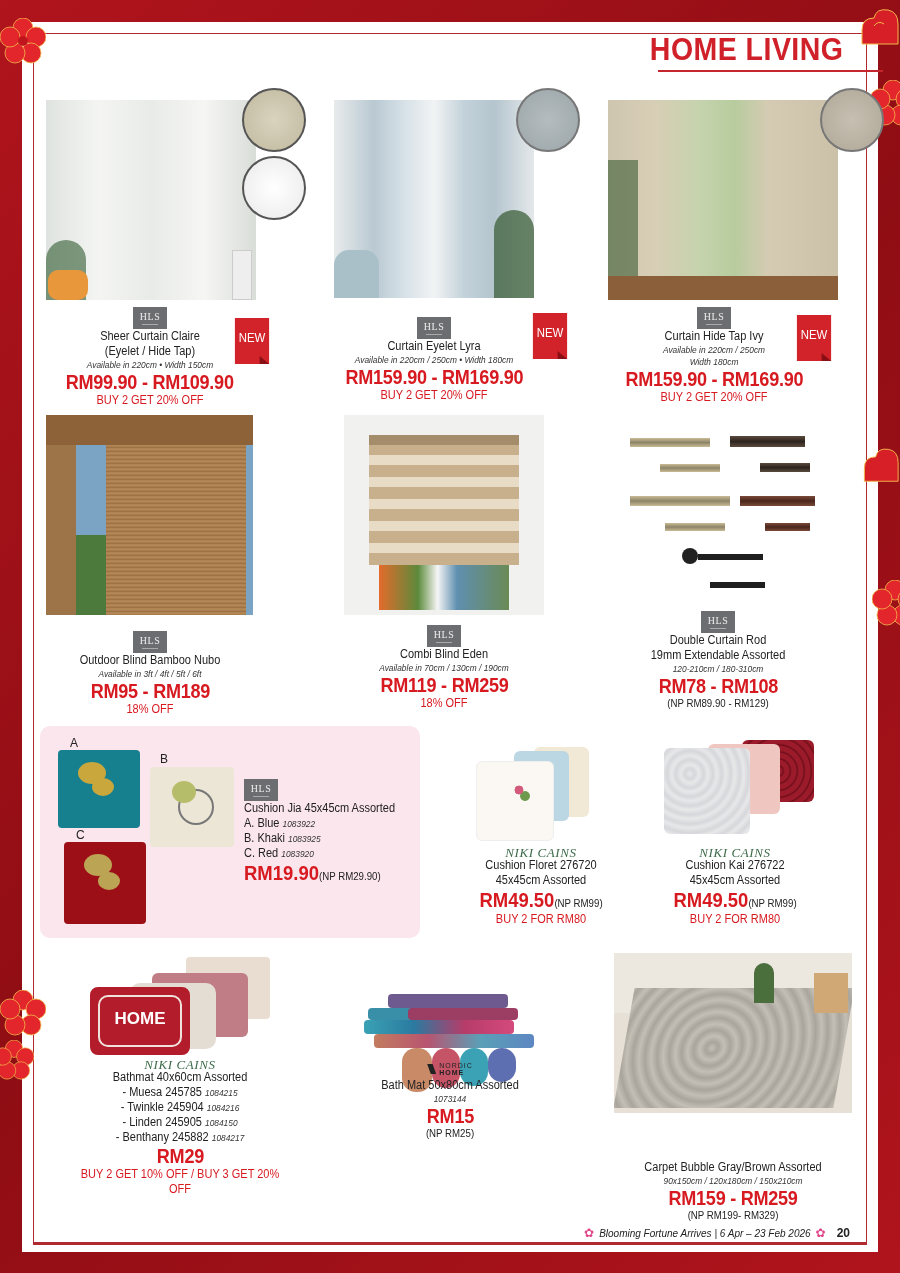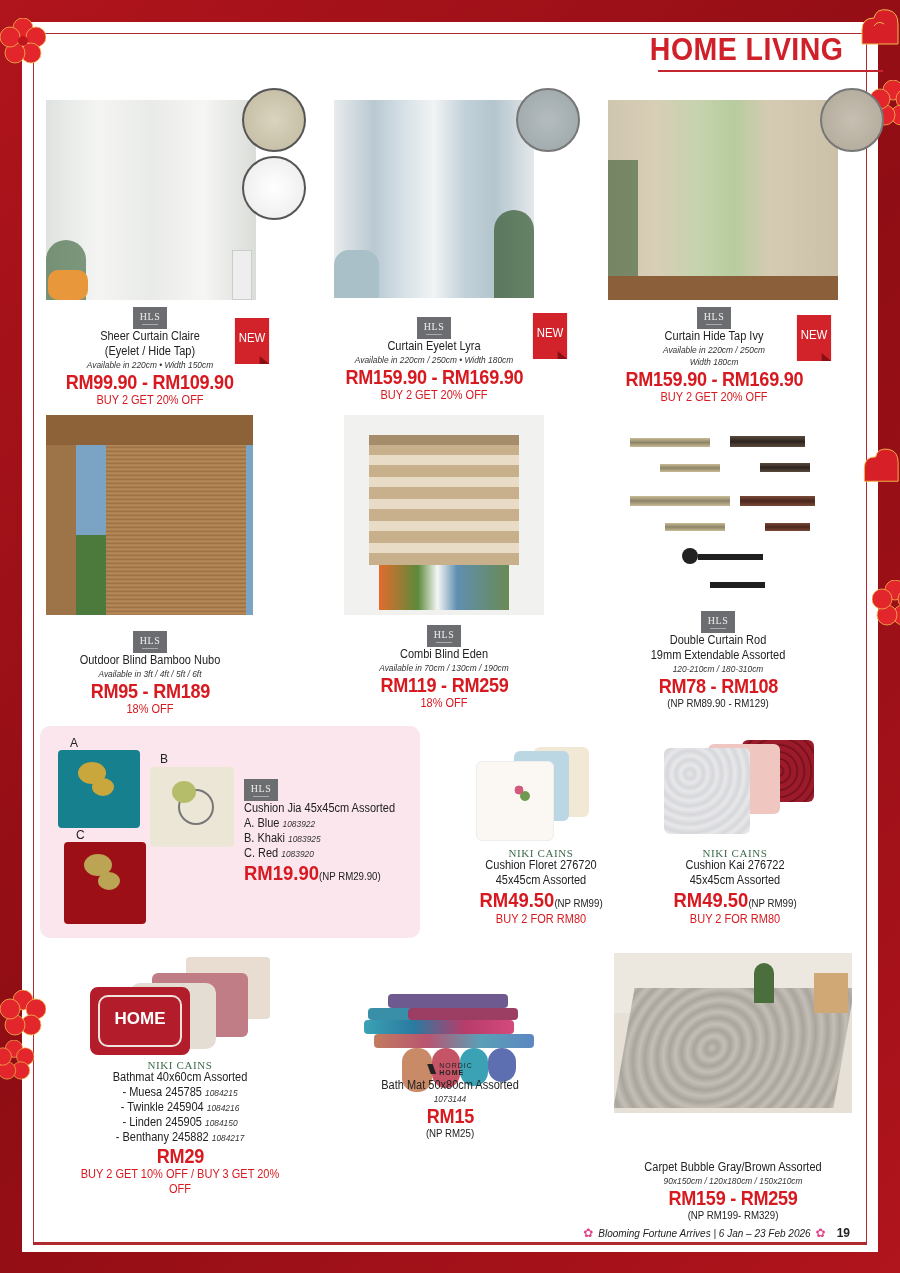--- a/index.html
+++ b/index.html
@@ -44,21 +44,21 @@
   .promo { font-size: 12.5px; color: #d71920; line-height: 15px; transform: scaleX(0.88); display: block; }
   .np-block { display: block; font-size: 11px; color: #222; line-height: 13px; transform: scaleX(0.88); }
   .hls {
     display: inline-block; width: 34px; height: 22px; background: #6b6d70;
     color: #eee; font-family: "Liberation Serif", serif; font-size: 10px; line-height: 20px; text-align: center;
     letter-spacing: 0.5px; position: relative;
   }
   .hls::after {
     content: ""; position: absolute; left: 9px; bottom: 4px; width: 16px; height: 1px; background: #aaa;
   }
-  .niki { font-family: "Liberation Serif", serif; font-size: 11px; color: #3d6b4a; letter-spacing: 0.6px; display: block; line-height: 10px; }
+  .niki { font-family: "Liberation Serif", serif; font-size: 13px; color: #3d6b4a; letter-spacing: 0.6px; display: block; line-height: 10px; font-style: italic; }
   .new-badge {
     position: absolute; width: 36px; height: 46px; background: #d2232a;
     color: #fff; font-size: 12px; text-align: center; line-height: 40px;
     transform: scaleX(0.95);
   }
   .new-badge::after {
     content: ""; position: absolute; right: 0; bottom: 0; width: 0; height: 0;
     border-left: 10px solid #8a0f14; border-top: 8px solid transparent;
   }
   .img { position: absolute; overflow: hidden; }
@@ -346,17 +346,17 @@
 </div>
 <div class="product" style="left:622px;top:1160px;width:222px;">
   <span class="name ptext">Carpet Bubble Gray/Brown Assorted</span>
   <span class="spec ptext">90x150cm / 120x180cm / 150x210cm</span>
   <span class="price ptext">RM159 - RM259</span>
   <span class="np-block ptext">(NP RM199- RM329)</span>
 </div>
 
 <div class="footer">
   <span class="pinkflower">✿</span>
-  <span class="ptext">Blooming Fortune Arrives | 6 Jan – 23 Feb 2026</span>
+  <span class="ptext">Blooming Fortune Arrives | 6 Apr – 23 Feb 2026</span>
   <span class="pinkflower">✿</span>
-  <span class="pg ptext">19</span>
+  <span class="pg ptext">20</span>
 </div>
 <div class="footer-rule"></div>
 
 </body></html>

